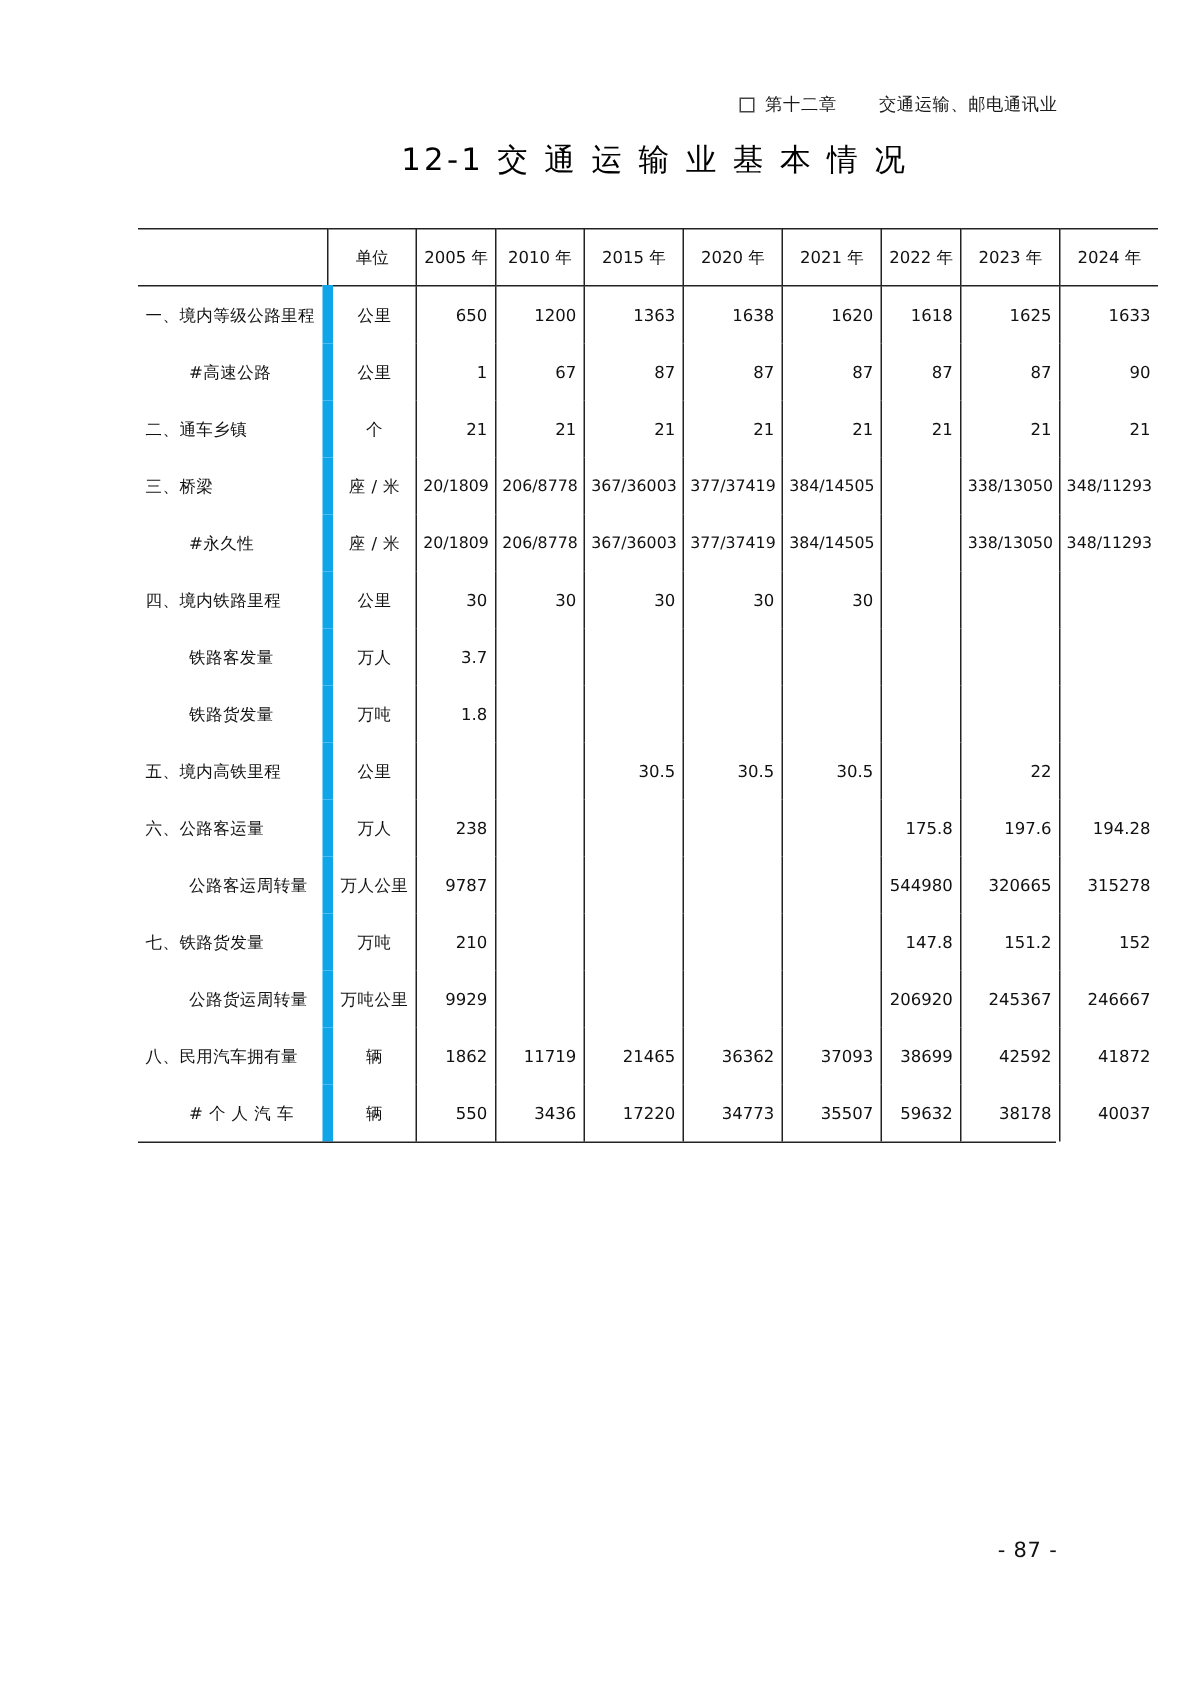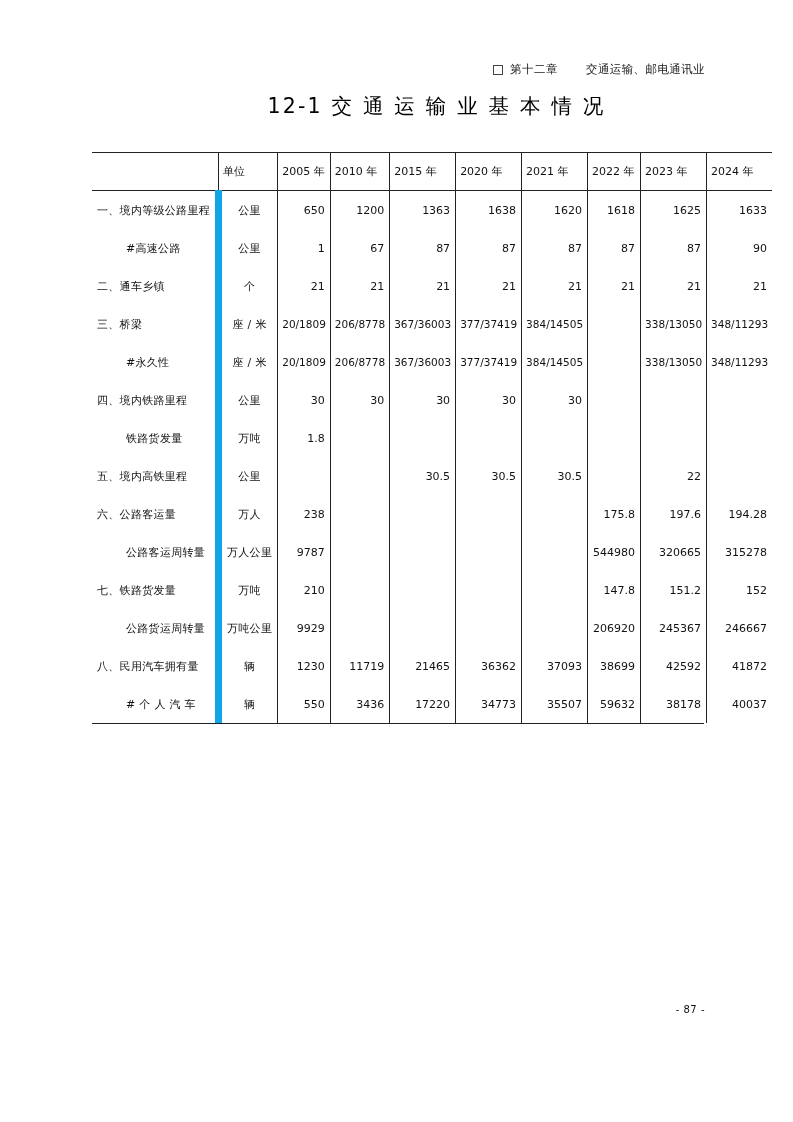--- a/index.html
+++ b/index.html
@@ -82,21 +82,21 @@
   table.stat col.c-label { width: 118px; }
   table.stat col.c-unit  { width: 56px; }
   table.stat col.c-yr    { width: 54px; }
 
   table.stat thead th {
     font-weight: normal;
     font-size: 11px;
     padding: 11px 4px 11px 4px;
     border-top: 1.6px solid #222;
     border-bottom: 1px solid #222;
-    text-align: left;
+    text-align: center;
     white-space: nowrap;
   }
   table.stat thead th.th-label {
     border-right: 1px solid #222;
     text-align: left;
   }
   table.stat thead th.th-unit {
     border-right: 1px solid #222;
   }
   table.stat thead th.th-yr {
@@ -147,23 +147,23 @@
 
   .table-bottom-rule {
     border-top: 1.6px solid #222;
     margin-top: 0;
     width: 612px;
   }
 
   
   .page-number {
     position: absolute;
-    top: 1004px;
+    top: 1026px;
     right: 88px;
-    font-size: 10px;
+    font-size: 14px;
     color: #111;
     letter-spacing: 0.5px;
     text-align: right;
   }
 </style>
 </head>
 <body>
 
 <div class="page">
 
@@ -271,20 +271,32 @@
             <td class="t-val">30</td>
             <td class="t-val">30</td>
             <td class="t-val">30</td>
             <td class="t-val">30</td>
             <td class="t-val">30</td>
             <td class="t-val"></td>
             <td class="t-val"></td>
             <td class="t-val"></td>
           </tr>
           <tr>
+            <td class="t-label indent">铁路客发量</td>
+            <td class="t-unit">万人</td>
+            <td class="t-val">3.7</td>
+            <td class="t-val"></td>
+            <td class="t-val"></td>
+            <td class="t-val"></td>
+            <td class="t-val"></td>
+            <td class="t-val"></td>
+            <td class="t-val"></td>
+            <td class="t-val"></td>
+          </tr>
+          <tr>
             <td class="t-label indent">铁路货发量</td>
             <td class="t-unit">万吨</td>
             <td class="t-val">1.8</td>
             <td class="t-val"></td>
             <td class="t-val"></td>
             <td class="t-val"></td>
             <td class="t-val"></td>
             <td class="t-val"></td>
             <td class="t-val"></td>
             <td class="t-val"></td>
@@ -345,21 +357,21 @@
             <td class="t-val"></td>
             <td class="t-val"></td>
             <td class="t-val"></td>
             <td class="t-val">206920</td>
             <td class="t-val">245367</td>
             <td class="t-val">246667</td>
           </tr>
           <tr>
             <td class="t-label">八、民用汽车拥有量</td>
             <td class="t-unit">辆</td>
-            <td class="t-val">1230</td>
+            <td class="t-val">1862</td>
             <td class="t-val">11719</td>
             <td class="t-val">21465</td>
             <td class="t-val">36362</td>
             <td class="t-val">37093</td>
             <td class="t-val">38699</td>
             <td class="t-val">42592</td>
             <td class="t-val">41872</td>
           </tr>
           <tr>
             <td class="t-label indent"># 个 人 汽 车</td>

